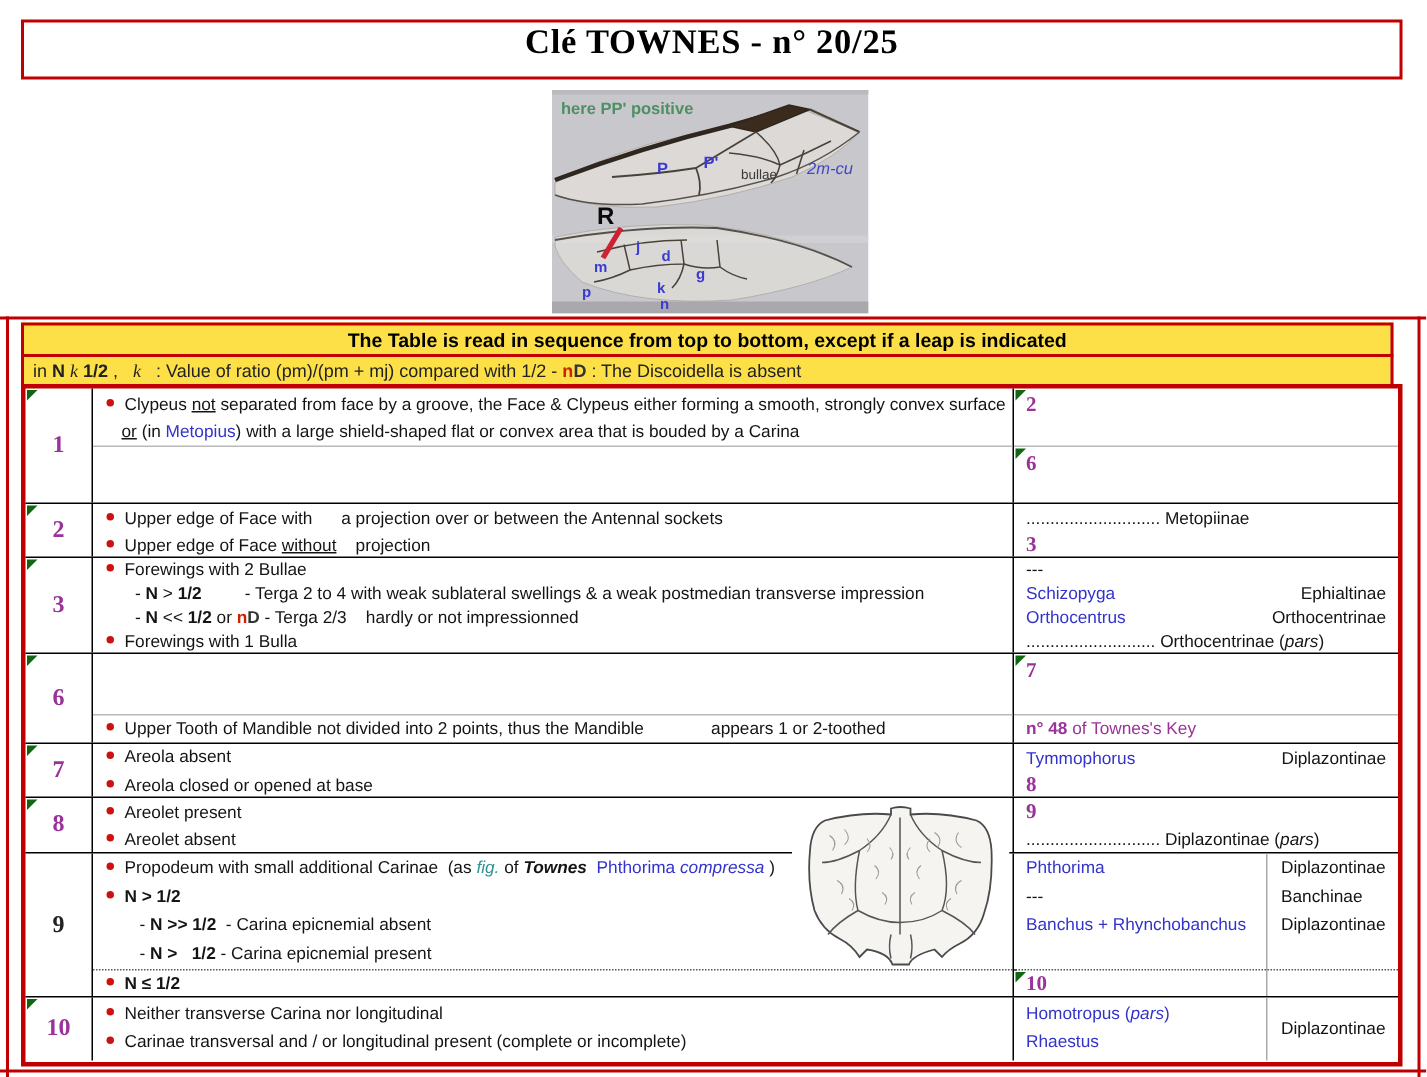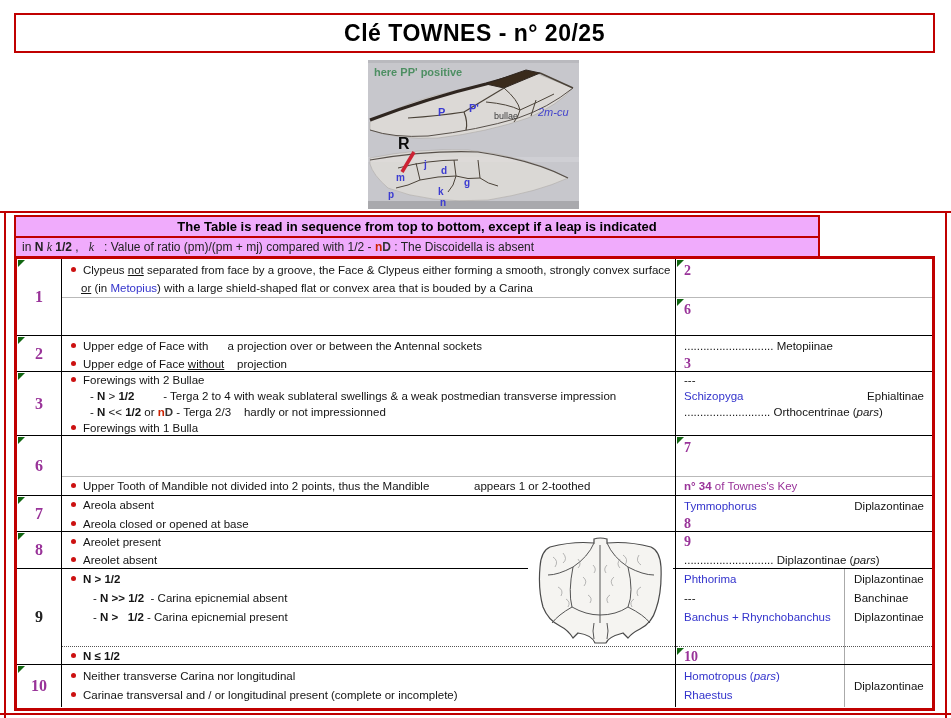--- a/index.html
+++ b/index.html
@@ -2,27 +2,27 @@
 <html><head>
 <meta charset="utf-8">
 <style>
   html,body{margin:0;padding:0;background:#fff;}
   #page{position:relative;width:951px;height:718px;background:#fff;overflow:hidden;
         font-family:"Liberation Sans",sans-serif;color:#111;}
   
   .redline{position:absolute;background:#c00000;}
   
   #title-box{position:absolute;left:14px;top:13px;width:917px;height:36px;
-    border:2px solid #c00000;display:flex;align-items:center;justify-content:center;}
+    border:2px solid #c00000;display:flex;align-items:flex-start;justify-content:center;font-family:Liberation Serif, serif;}
   #title-box .tt{font-size:23px;font-weight:bold;color:#000;letter-spacing:.5px;}
   
   #wing-fig{position:absolute;left:368px;top:60px;width:211px;height:149px;z-index:6;}
   #head-fig{position:absolute;left:528px;top:537px;width:145px;height:108px;z-index:6;}
   
-  .hdrbox{position:absolute;left:14px;width:806px;border:2px solid #c00000;background:#f0abfc;box-sizing:border-box;}
+  .hdrbox{position:absolute;left:14px;width:915px;border:2px solid #c00000;background:#fde047;box-sizing:border-box;}
   #hdr1{top:215px;height:23px;display:flex;align-items:center;justify-content:center;
         font-size:13px;font-weight:bold;color:#000;}
   #hdr2{top:236px;height:22px;display:flex;align-items:center;padding-left:6px;font-size:12px;color:#222;}
   
   #keytable{position:absolute;left:14px;top:256px;width:915px;height:449px;
     border:3px solid #c00000;background:#fff;}
   .row{position:absolute;left:0;width:915px;border-bottom:1px solid #000;box-sizing:border-box;}
   .num{position:absolute;left:0;top:0;bottom:0;width:44px;border-right:1px solid #000;
        display:flex;align-items:center;justify-content:center;
        font-family:"Liberation Serif",serif;font-weight:bold;font-size:16px;color:#993399;}
@@ -169,20 +169,21 @@
         </div>
       <div class="desc lh16">
         <div class="t"><i class="blt"></i><span>Forewings with 2 Bullae</span></div>
         <div class="t ind20"><span>- </span><span class="b">N</span><span> &gt; </span><span class="b">1/2</span><span>         - Terga 2 to 4 with weak sublateral swellings &amp; a weak postmedian transverse impression</span></div>
         <div class="t ind20"><span>- </span><span class="b">N</span><span> &lt;&lt; </span><span class="b">1/2</span><span> or </span><span class="redtx">n</span><span class="darkb">D</span><span> - Terga 2/3    hardly or not impressionned</span></div>
         <div class="t"><i class="blt"></i><span>Forewings with 1 Bulla</span></div>
       </div>
       <div class="res lh16">
         <div class="t rt"><span>---</span></div>
         <div class="t rt"><span class="blue">Schizopyga</span><span class="rgt">Ephialtinae</span></div>
+        <div class="t rt"><span class="blue">Orthocentrus</span><span class="rgt">Orthocentrinae</span></div>
         <div class="t rt"><span>........................... Orthocentrinae (</span><span class="i">pars</span><span>)</span></div>
       </div>
     </div>
 
     <div class="row" style="top:177px;height:60px;">
       <div class="num">
           <i class="flag"></i>
           <span>6</span>
         </div>
       <div class="desc lh18">
@@ -193,21 +194,21 @@
           <div class="t lh17"><i class="blt"></i><span>Upper Tooth of Mandible not divided into 2 points, thus the Mandible              appears 1 or 2-toothed</span></div>
         </div>
       </div>
       <div class="res">
         <div class="blk" style="top:0;height:40px;">
             <i class="flag"></i>
           <div class="t rt pt2"><span class="resnum">7</span></div>
         </div>
         <div class="sep" style="top:40px;"></div>
         <div class="blk" style="top:41px;height:19px;">
-          <div class="t rt lh17 purple"><span class="b purple">n° 34</span><span class="purple"> of Townes's Key</span></div>
+          <div class="t rt lh17 purple"><span class="b purple">n° 48</span><span class="purple"> of Townes's Key</span></div>
         </div>
       </div>
     </div>
 
     <div class="row lh18" style="top:237px;height:36px;">
       <div class="num">
           <i class="flag"></i>
           <span>7</span>
         </div>
       <div class="desc lh18">
@@ -234,20 +235,21 @@
         <div class="t rt"><span>............................ Diplazontinae (</span><span class="i">pars</span><span>)</span></div>
       </div>
     </div>
 
     <div class="row" style="top:310px;height:96px;">
       <div class="num dark">
           <span>9</span>
         </div>
       <div class="desc">
         <div class="blk pt1" style="top:0;height:77px;">
+          <div class="t"><i class="blt"></i><span>Propodeum with small additional Carinae  (as </span><span class="teal i">fig.</span><span> of </span><span class="b i">Townes</span><span>  </span><span class="blue">Phthorima</span><span> </span><span class="blue i">compressa</span><span> )</span></div>
           <div class="t"><i class="blt"></i><span class="b">N &gt; 1/2</span></div>
           <div class="t ind24"><span>- </span><span class="b">N</span><span class="b"> &gt;&gt; </span><span class="b">1/2</span><span>  - Carina epicnemial absent</span></div>
           <div class="t ind24"><span>- </span><span class="b">N</span><span class="b"> &gt;   </span><span class="b">1/2</span><span> - Carina epicnemial present</span></div>
         </div>
         <div class="dotsep" style="top:77px;"></div>
         <div class="blk" style="top:78px;height:18px;">
           <div class="t lh17"><i class="blt"></i><span class="b">N ≤ 1/2</span></div>
         </div>
       </div>
       <div class="res">

